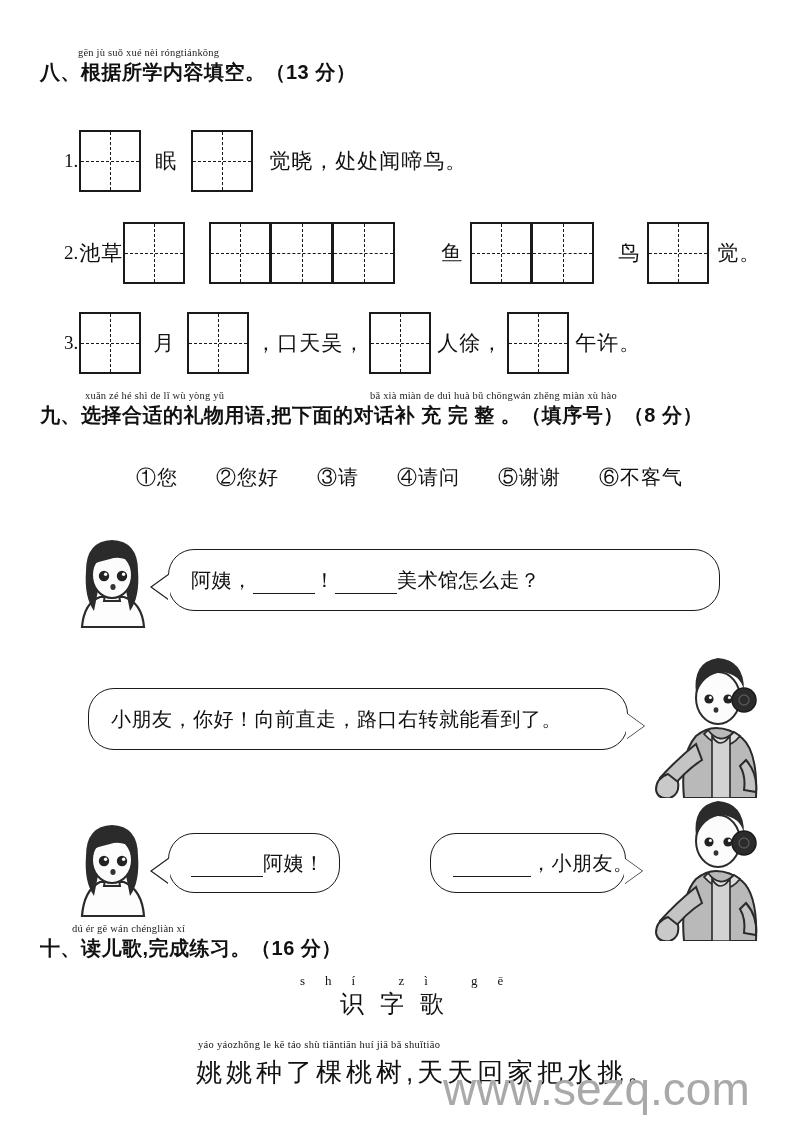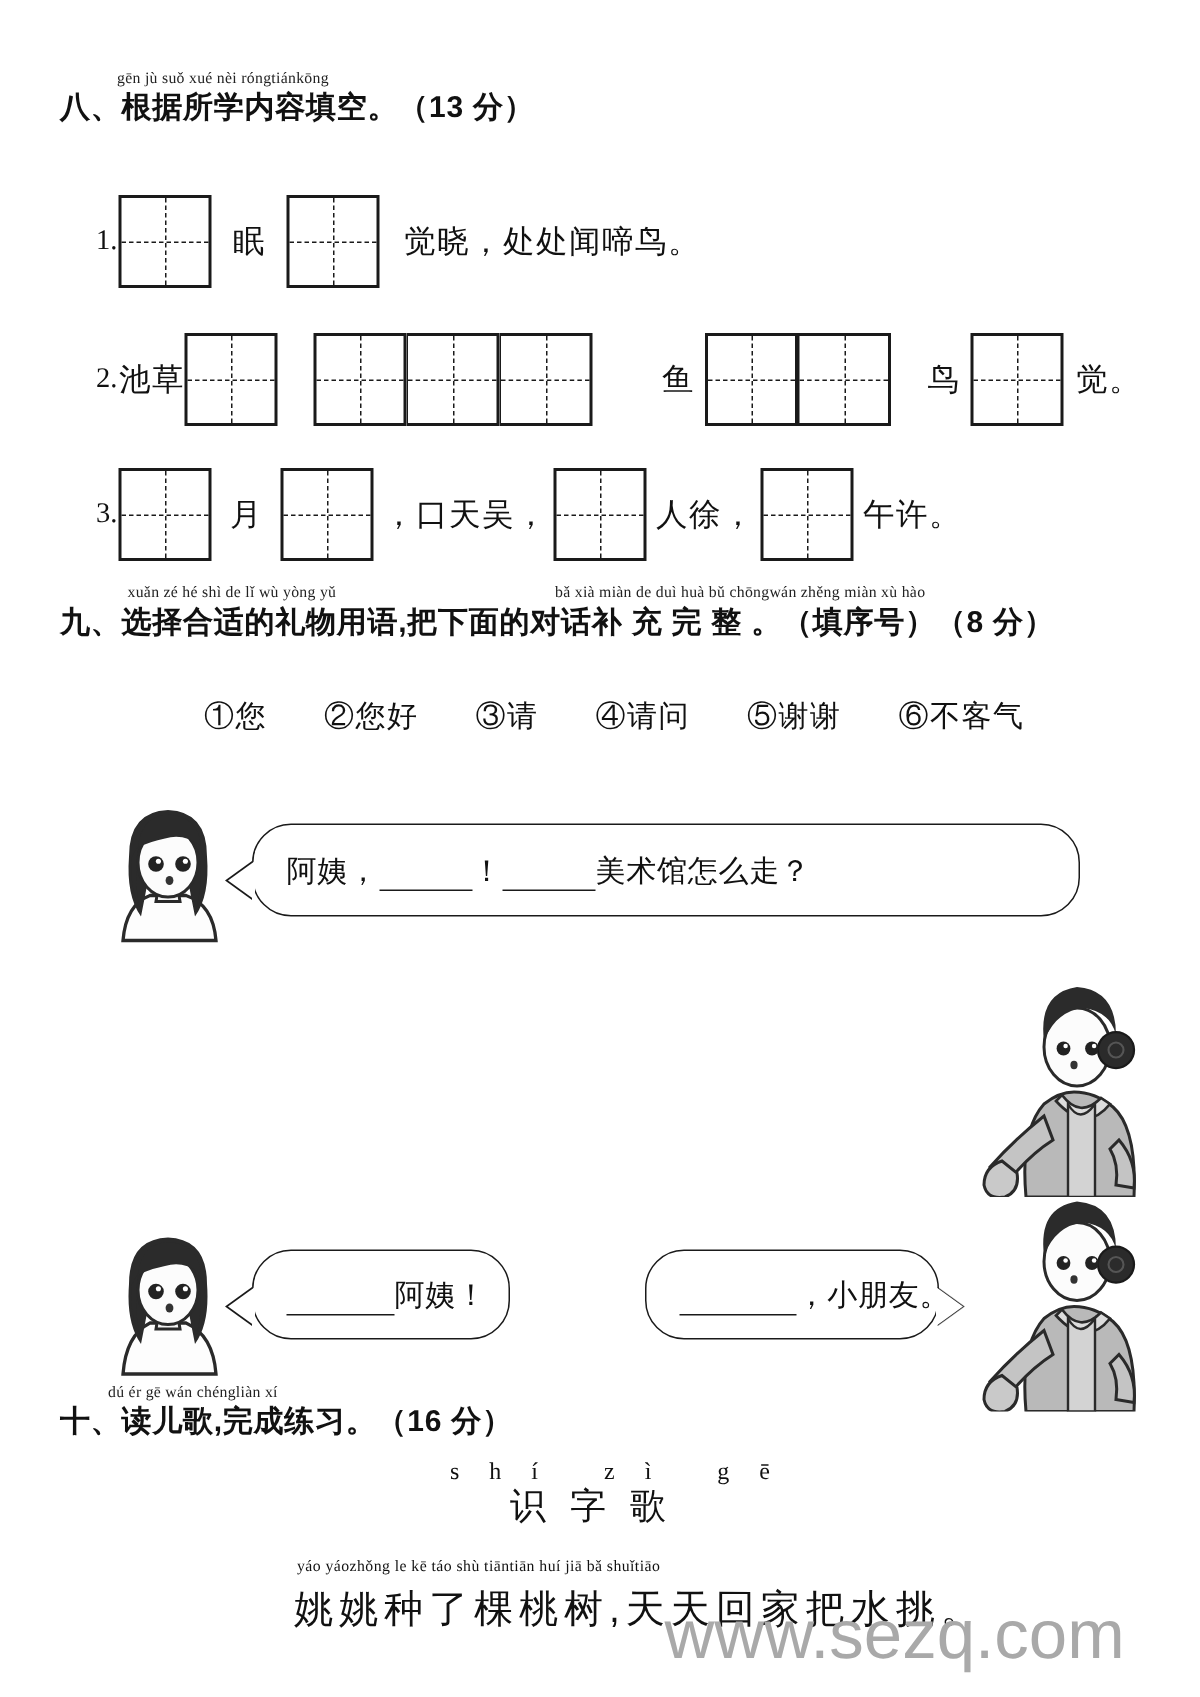--- a/index.html
+++ b/index.html
@@ -149,21 +149,21 @@
   .poem-title .han {
     font-size: 24px;
     letter-spacing: 16px;
     font-family: "Liberation Serif", "DejaVu Serif", serif;
   }
   .poem-title .py-row {
     position: absolute;
     top: -15px;
     left: 0;
     width: 100%;
-    font-size: 16px;
+    font-size: 13px;
     letter-spacing: 20px;
     text-align: left;
   }
   .poem-line {
     position: absolute;
     white-space: nowrap;
   }
   .poem-line .han {
     font-size: 26px;
     letter-spacing: 4px;
@@ -302,20 +302,24 @@
       </g>
     </svg>
   </div>
   <div class="bubble" style="left:168px; top:549px; width:552px; height:62px;text-align:right;">
     <span class="tail-l"></span>
     <span class="txt">
       <span>阿姨，</span><span class="blank b1"></span><span>！</span><span class="blank b2"></span><span>美术馆怎么走？</span>
     </span>
   </div>
 
+  <div class="bubble" style="left:88px; top:688px; width:540px; height:62px;">
+    <span class="tail-r"></span>
+    <span class="txt">小朋友，你好！向前直走，路口右转就能看到了。</span>
+  </div>
   <div class="figure" style="left:650px; top:650px; width:120px; height:148px;">
     <svg viewBox="0 0 120 148" width="120" height="148" aria-hidden="true">
       <g>
         <path d="M34 148 Q30 104 46 86 Q56 78 66 78 Q80 78 92 88 Q108 102 106 148 Z" fill="#b9b9b9" stroke="#2a2a2a" stroke-width="2"></path>
         <path d="M58 80 Q70 96 84 82 L90 86 Q74 106 54 84 Z" fill="#dcdcdc" stroke="#2a2a2a" stroke-width="1.8"></path>
         <path d="M62 86 Q70 100 80 86 L80 148 L62 148 Z" fill="#d3d3d3" stroke="#2a2a2a" stroke-width="1.6"></path>
         <path d="M46 94 Q26 110 10 128 L20 140 Q36 120 52 110 Z" fill="#c4c4c4" stroke="#2a2a2a" stroke-width="2"></path>
         <path d="M18 124 Q6 128 6 140 Q8 150 20 148 Q30 144 28 132 Z" fill="#c9c9c9" stroke="#2a2a2a" stroke-width="2"></path>
         <path d="M96 110 Q108 124 106 142 L94 140 Q96 126 90 116 Z" fill="#c4c4c4" stroke="#2a2a2a" stroke-width="2"></path>
         <ellipse cx="68" cy="48" rx="22" ry="26" fill="#fcfcfc" stroke="#2a2a2a" stroke-width="2"></ellipse>

